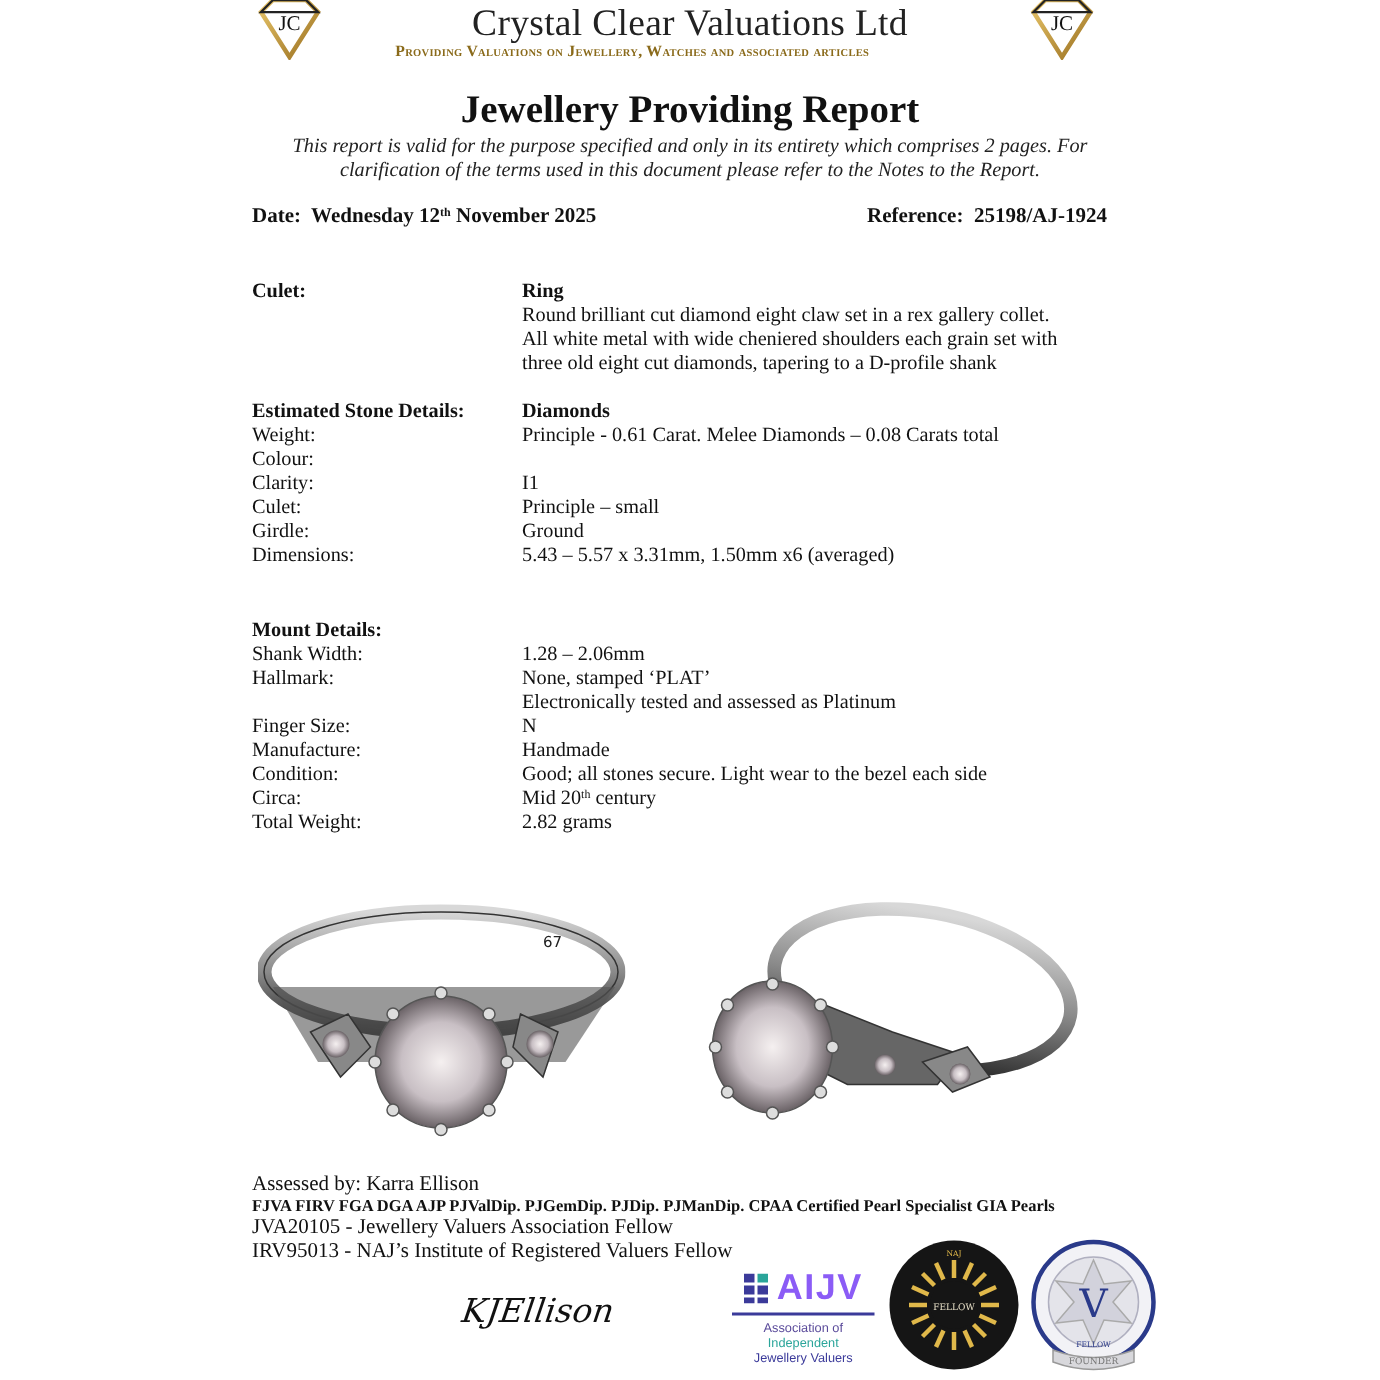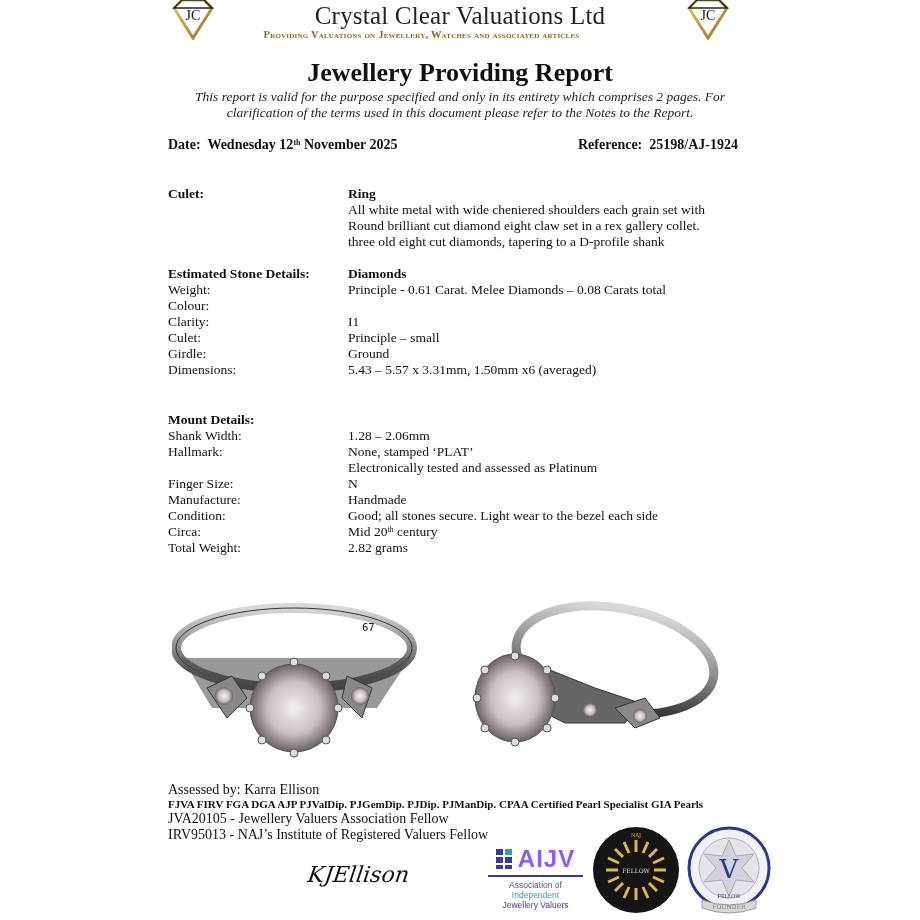--- a/index.html
+++ b/index.html
@@ -58,22 +58,22 @@
 </div>
 <div class="dateline" style="left:558px;margin-left:20px;">
   <span>Reference:</span>&nbsp;
   <span>25198/AJ-1924</span>
 </div>
 
 <div class="row" style="top:186px; height:70px;">
   <div class="lbl b">Culet:</div>
   <div class="val">
     <div class="b">Ring</div>
+    <div>Round brilliant cut diamond eight claw set in a rex gallery collet.</div>
     <div>All white metal with wide cheniered shoulders each grain set with</div>
-    <div>Round brilliant cut diamond eight claw set in a rex gallery collet.</div>
     <div>three old eight cut diamonds, tapering to a D-profile shank</div>
   </div>
 </div>
 
 <div class="row" style="top:266px; height:130px;">
   <div class="lbl b" style="top:0;">Estimated Stone Details:</div>
   <div class="val b" style="top:0;">Diamonds</div>
   <div class="lbl" style="top:16px;">Weight:</div>
   <div class="val" style="top:16px;">Principle - 0.61 Carat.  Melee Diamonds – 0.08 Carats total</div>
   <div class="lbl" style="top:32px;">Colour:</div>

